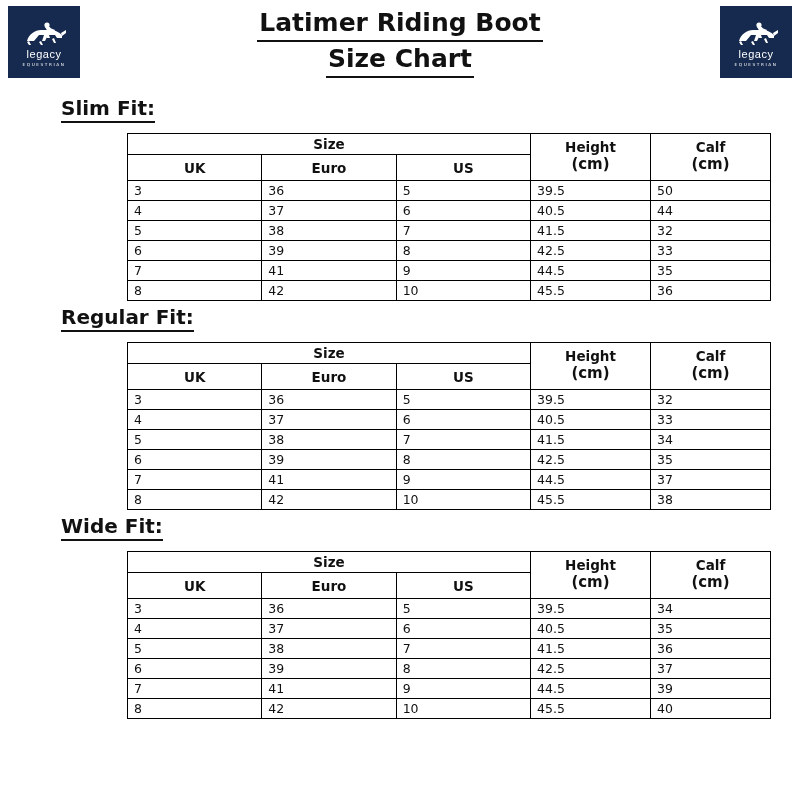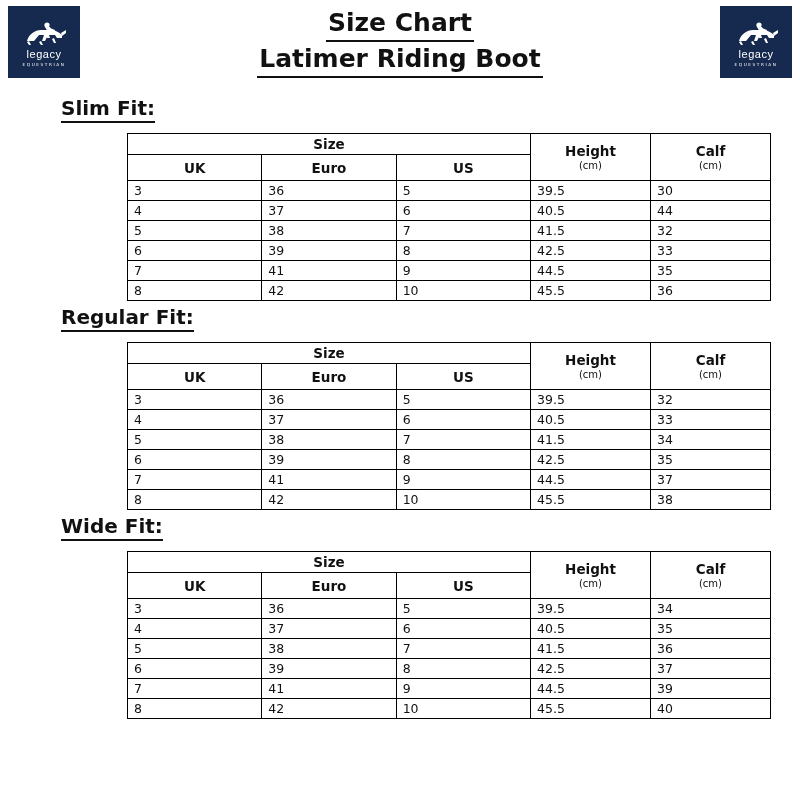--- a/index.html
+++ b/index.html
@@ -94,22 +94,22 @@
   }
   table.size-table th {
     text-align: center;
     font-weight: bold;
     font-size: 13.5px;
   }
   .hdr-size { height: 26px; }
   .hdr-sub { height: 26px; }
   .unit {
     display: block;
-    font-size: 10px;
-    font-weight: normal;
+    font-size: 15px;
+    font-weight: bold;
     line-height: 1.3;
   }
   td.data { text-align: left; }
   .col-uk { width: 120px; }
   .col-euro { width: 120px; }
   .col-us { width: 120px; }
   .col-h { width: 120px; }
   .col-c { width: 120px; }
 </style>
 </head>
@@ -151,22 +151,22 @@
           <path d="M20 20 L22 24 L20 24 L18 21 Z"></path>
           <path d="M33 17 L35 22 L33 22 L31 18 Z"></path>
         </g>
       </svg>
     </span>
     <span class="logo-word">legacy</span>
     <span class="logo-sub">EQUESTRIAN</span>
   </div>
 
   <div class="title-block">
+    <div><span class="title-line">Latimer Riding Boot </span></div>
     <div><span class="title-line">Size Chart</span></div>
-    <div><span class="title-line">Latimer Riding Boot </span></div>
   </div>
 </div>
 
 <div class="section">
   <div class="section-title">Slim Fit:</div>
   <table class="size-table">
     <tbody>
         <tr>
       <th class="hdr-size" colspan="3">Size</th>
       <th class="col-h" rowspan="2">
@@ -181,21 +181,21 @@
     <tr class="hdr-sub">
       <th class="col-uk">UK</th>
       <th class="col-euro">Euro</th>
       <th class="col-us">US</th>
     </tr>
     <tr>
       <td class="data">3</td>
       <td class="data">36</td>
       <td class="data">5</td>
       <td class="data">39.5</td>
-      <td class="data">30</td>
+      <td class="data">50</td>
     </tr>
     <tr>
       <td class="data">4</td>
       <td class="data">37</td>
       <td class="data">6</td>
       <td class="data">40.5</td>
       <td class="data">44</td>
     </tr>
     <tr>
       <td class="data">5</td>

